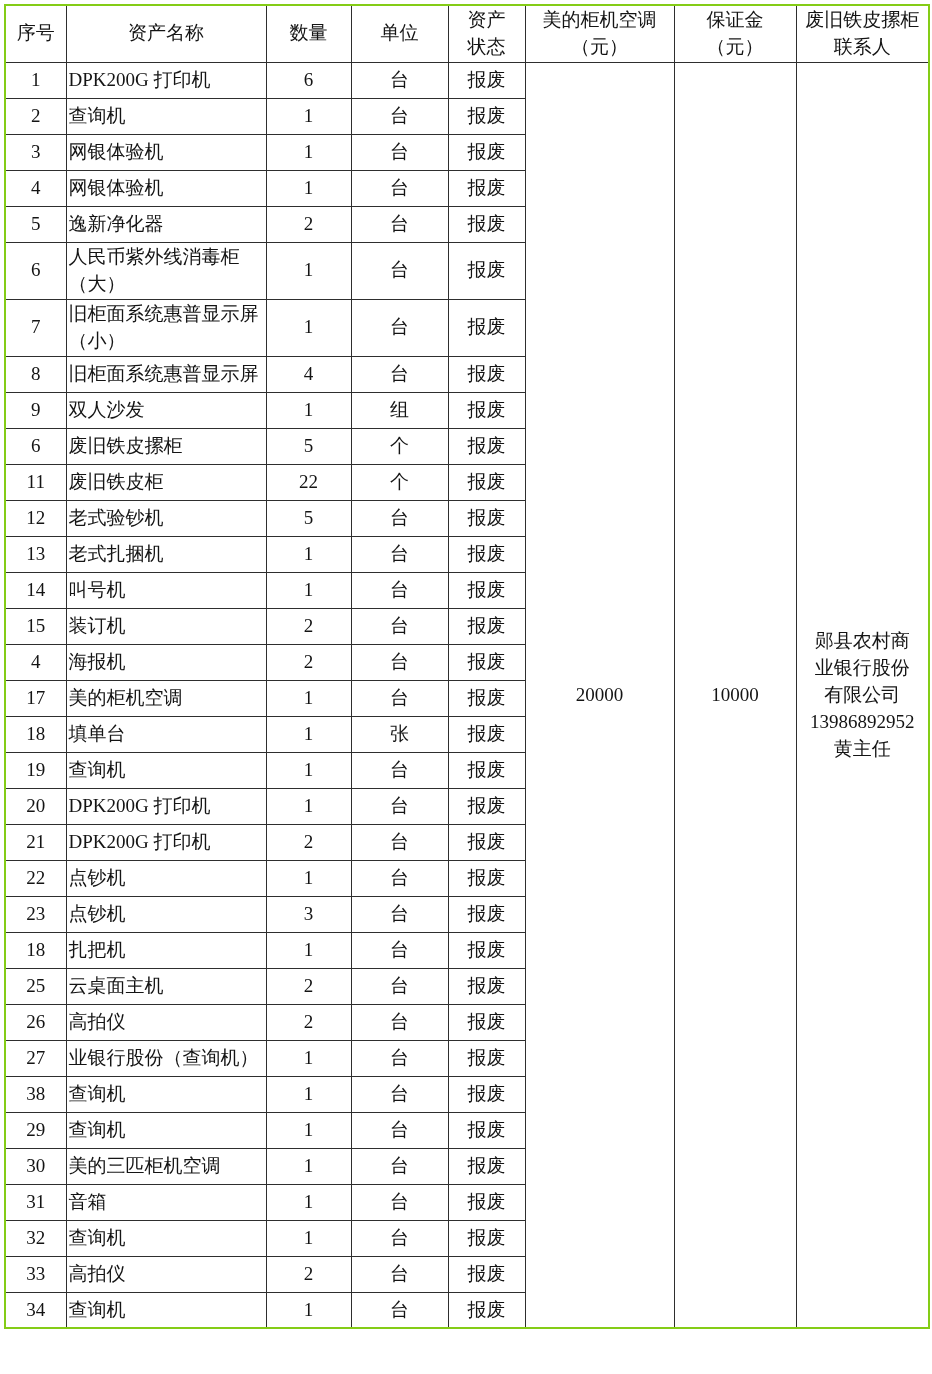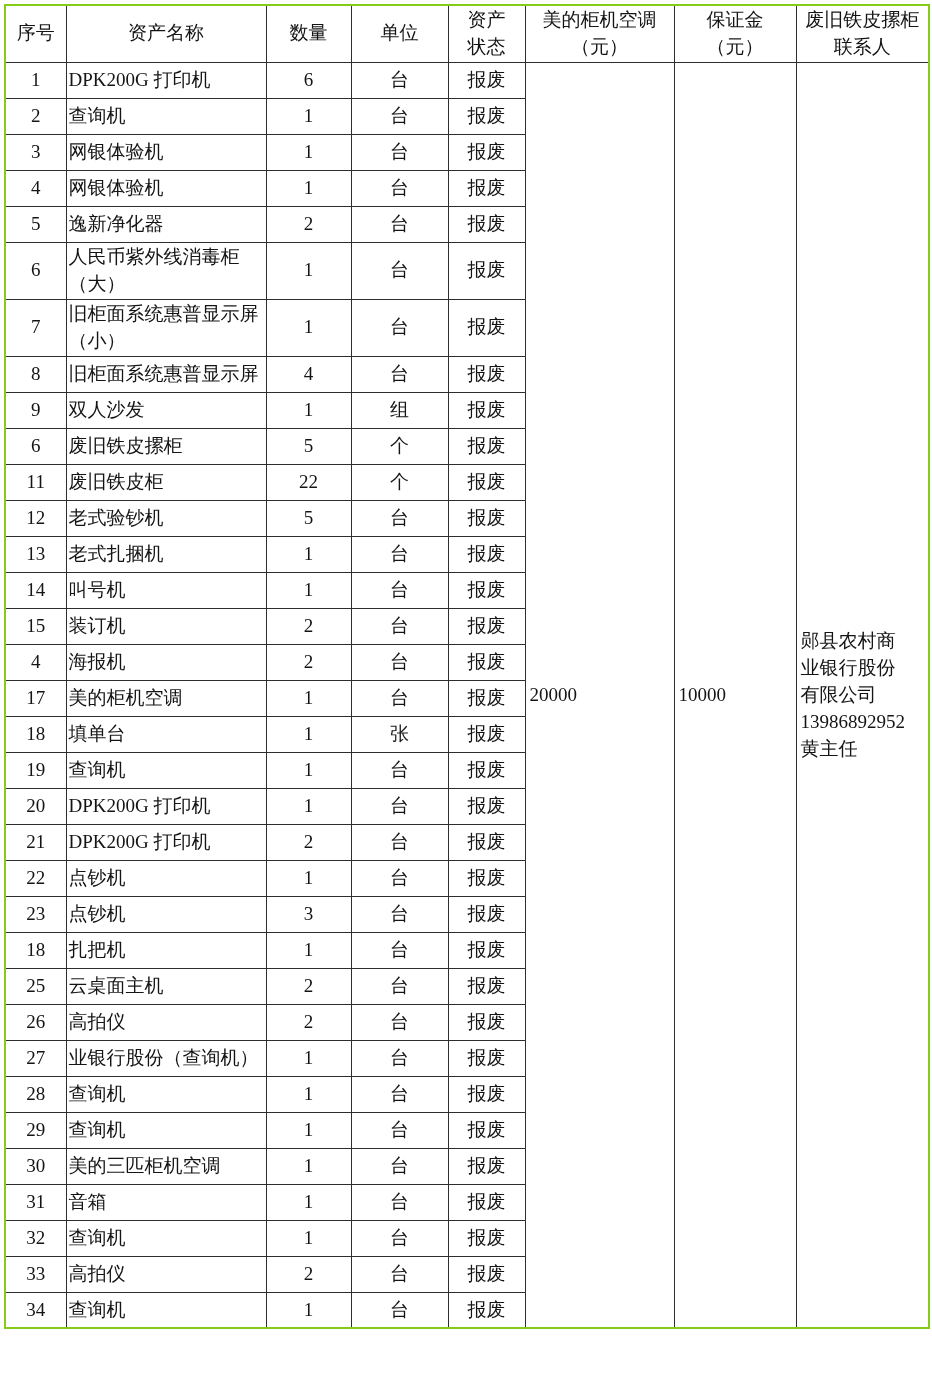--- a/index.html
+++ b/index.html
@@ -44,21 +44,21 @@
   .asset-table tbody tr {
     height: 36px;
   }
   .asset-table td.c-name {
     text-align: left;
     padding-left: 2px;
     padding-right: 6px;
   }
   .asset-table td.c-merged {
     vertical-align: middle;
-    text-align: left;
+    text-align: center;
   }
 </style>
 </head>
 <body>
 
 <div class="page">
   <table class="asset-table">
     <colgroup>
       <col style="width:61px">
       <col style="width:200px">
@@ -276,21 +276,21 @@
     <td class="c-status">报废</td>
   </tr>
         <tr class="data-row">
     <td class="c-index">27</td>
     <td class="c-name">业银行股份（查询机）</td>
     <td class="c-qty">1</td>
     <td class="c-unit">台</td>
     <td class="c-status">报废</td>
   </tr>
         <tr class="data-row">
-    <td class="c-index">28</td>
+    <td class="c-index">38</td>
     <td class="c-name">查询机</td>
     <td class="c-qty">1</td>
     <td class="c-unit">台</td>
     <td class="c-status">报废</td>
   </tr>
         <tr class="data-row">
     <td class="c-index">29</td>
     <td class="c-name">查询机</td>
     <td class="c-qty">1</td>
     <td class="c-unit">台</td>

